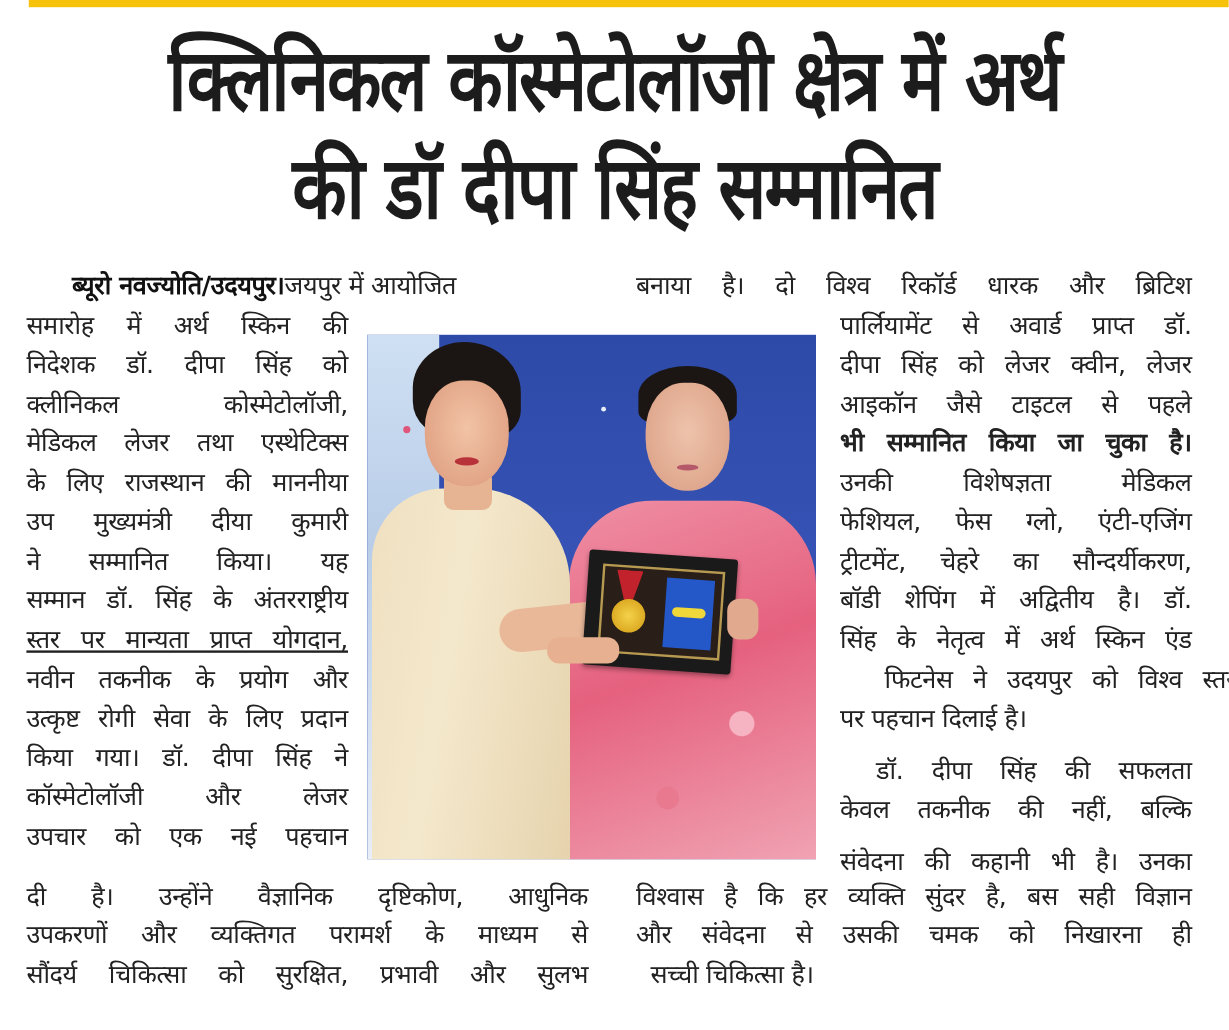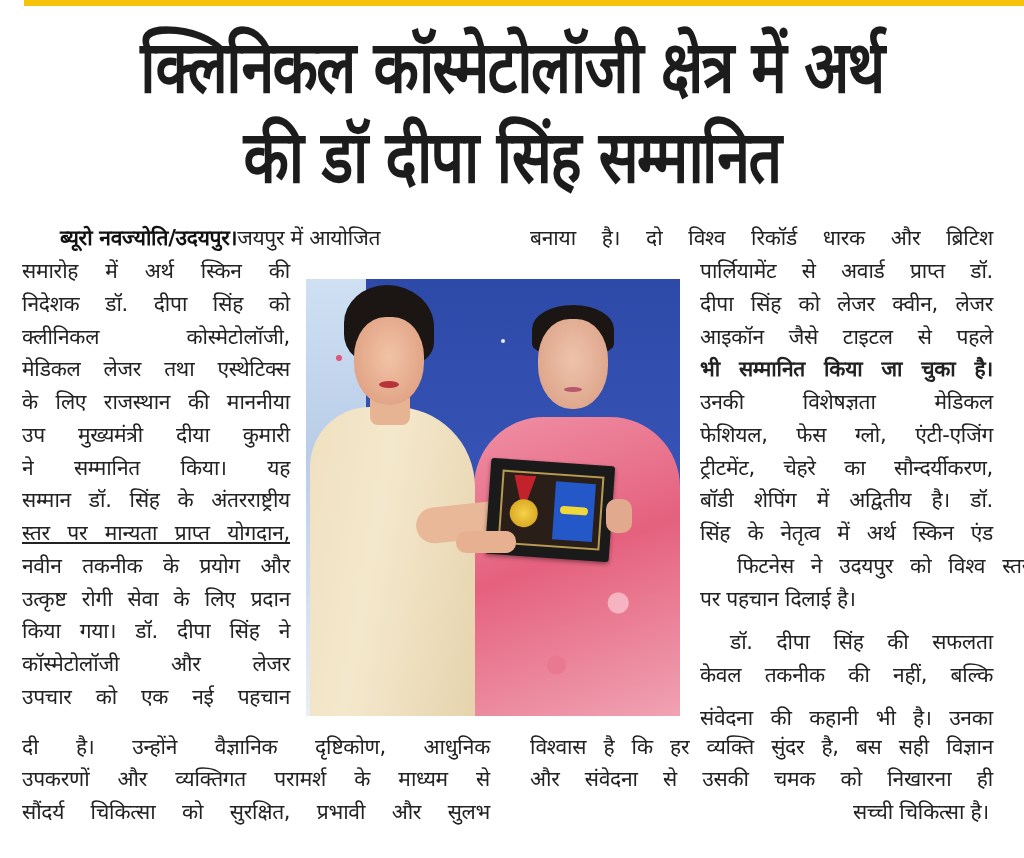--- a/index.html
+++ b/index.html
@@ -140,21 +140,21 @@
   <div class="line just" style="left:700px; top:453px; width:293px;">ट्रीटमेंट, चेहरे का सौन्दर्यीकरण,</div>
   <div class="line just" style="left:700px; top:485px; width:293px;">बॉडी शेपिंग में अद्वितीय है। डॉ.</div>
   <div class="line just" style="left:700px; top:518px; width:293px;">सिंह के नेतृत्व में अर्थ स्किन एंड</div>
   <div class="line just" style="left:700px; top:551px; width:293px;margin-left:37px;">फिटनेस ने उदयपुर को विश्व स्तर</div>
   <div class="line" style="left:700px; top:584px; width:293px;">पर पहचान दिलाई है।</div>
   <div class="line just" style="left:730px; top:627px; width:263px;">डॉ. दीपा सिंह की सफलता</div>
   <div class="line just" style="left:700px; top:660px; width:293px;">केवल तकनीक की नहीं, बल्कि</div>
   <div class="line just" style="left:700px; top:692px; width:293px;margin-top:11px;">संवेदना की कहानी भी है। उनका</div>
   <div class="line just" style="left:530px; top:732px; width:463px;">विश्वास है कि हर व्यक्ति सुंदर है, बस सही विज्ञान</div>
   <div class="line just" style="left:530px; top:764px; width:463px;">और संवेदना से उसकी चमक को निखारना ही</div>
-  <div class="line" style="left:526px; top:797px; width:463px;text-align:right;">सच्ची चिकित्सा है।</div>
+  <div class="line" style="left:542px; top:797px; width:463px;">सच्ची चिकित्सा है।</div>
 </div>
 
 <div class="photo">
   <div class="bgl"></div>
   <div class="star" style="left:195px; top:60px;"></div>
   <div class="star" style="left:128px; top:148px;"></div>
   <div class="star" style="left:30px; top:76px; width:6px; height:6px; background:#e0557a;"></div>
 
   <div class="p2-body"></div>
   <div class="p2-hair"></div>

